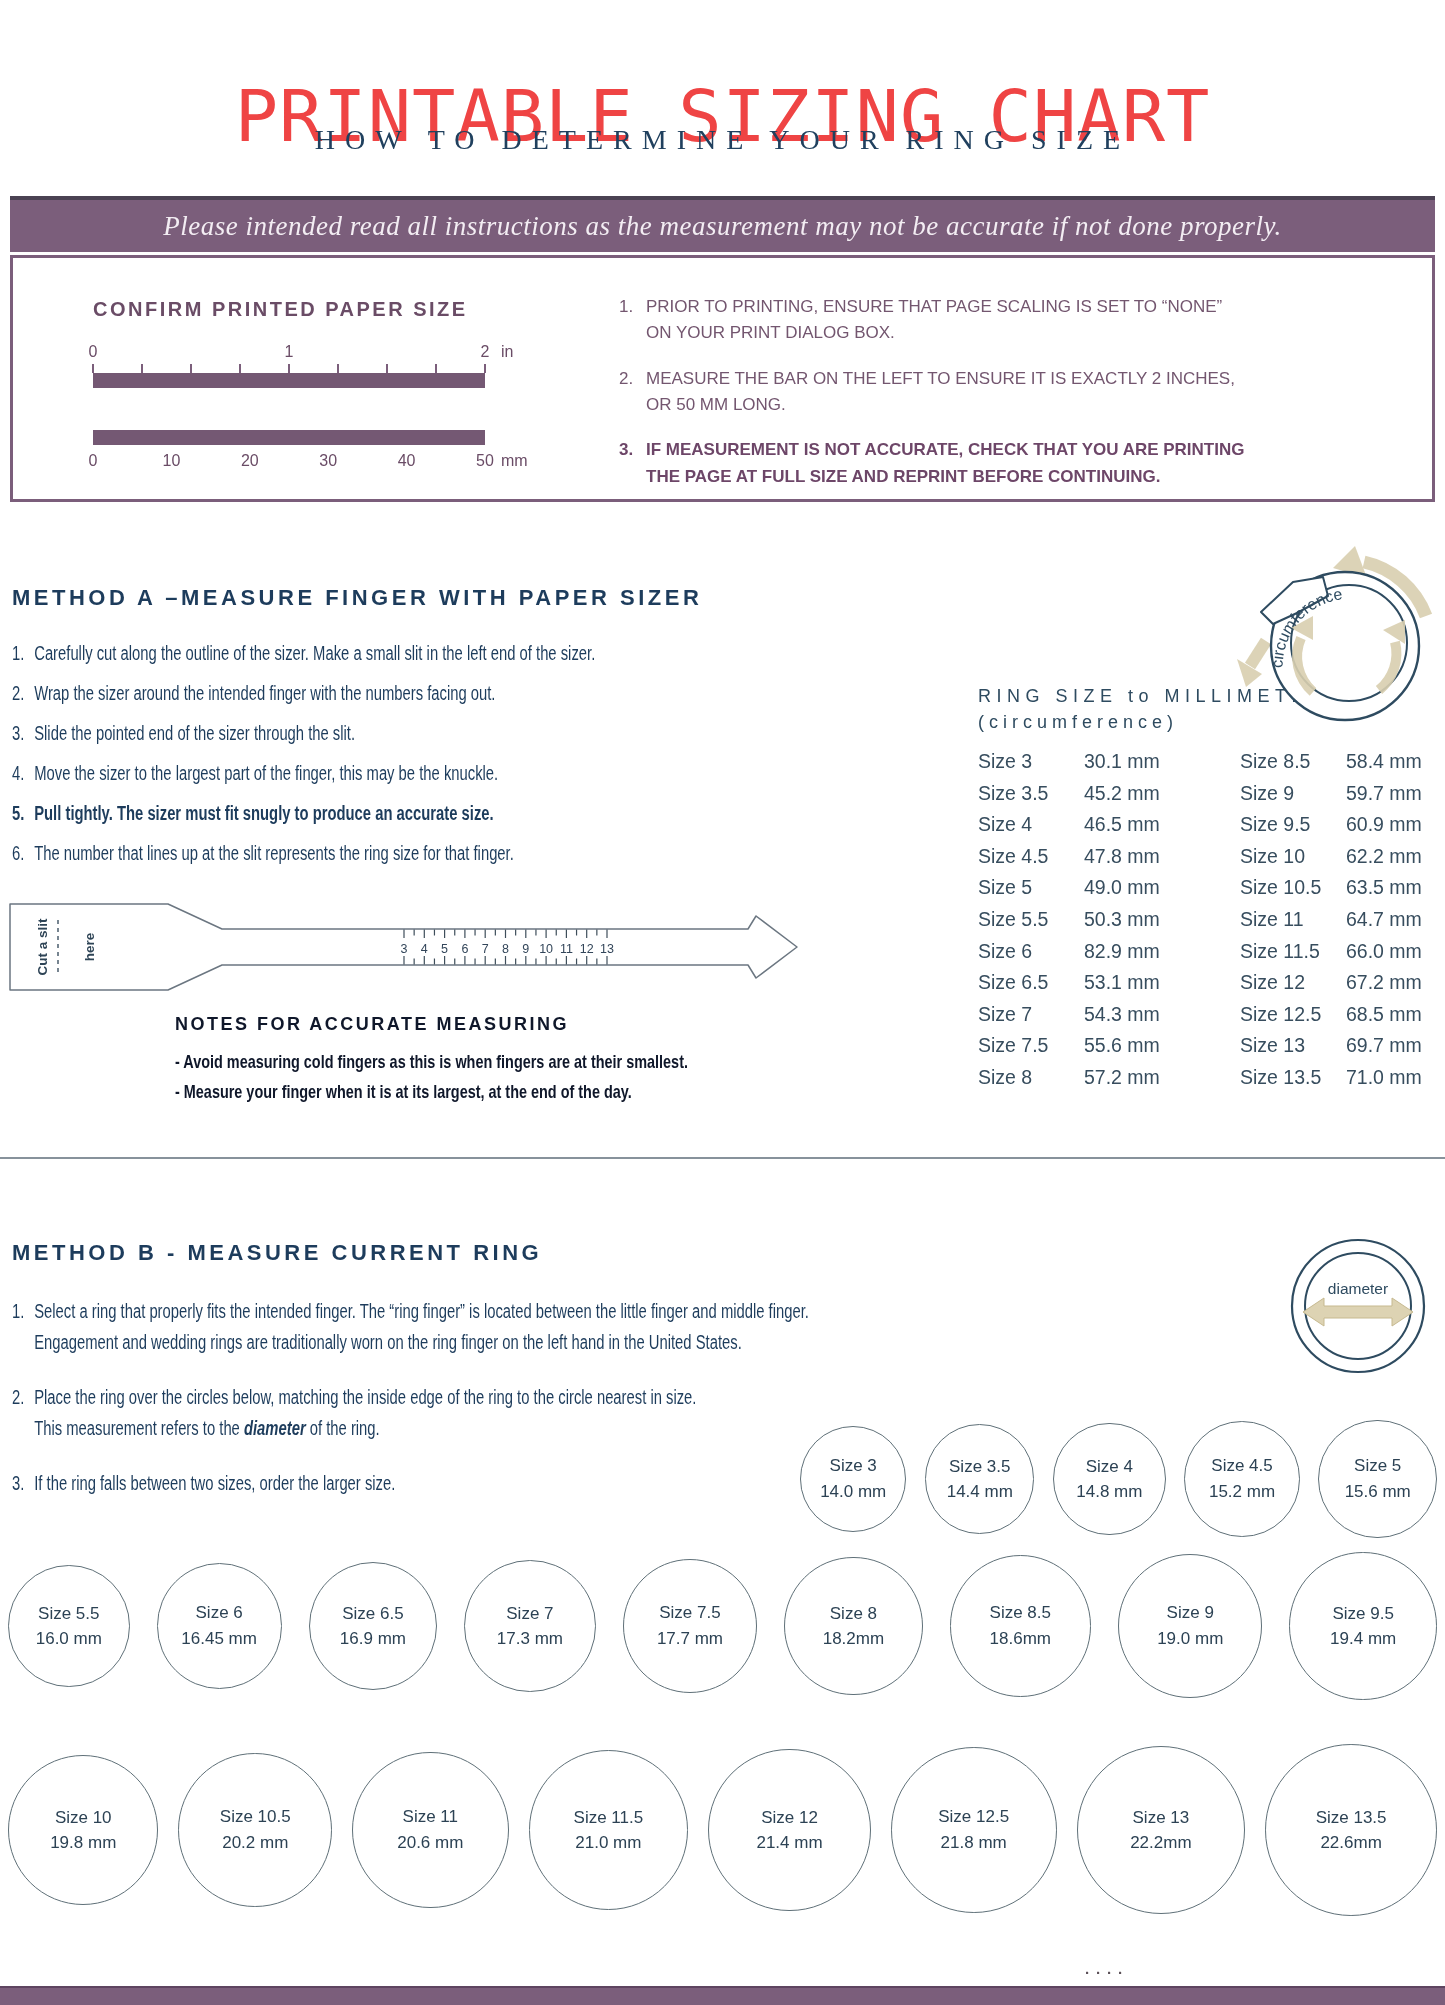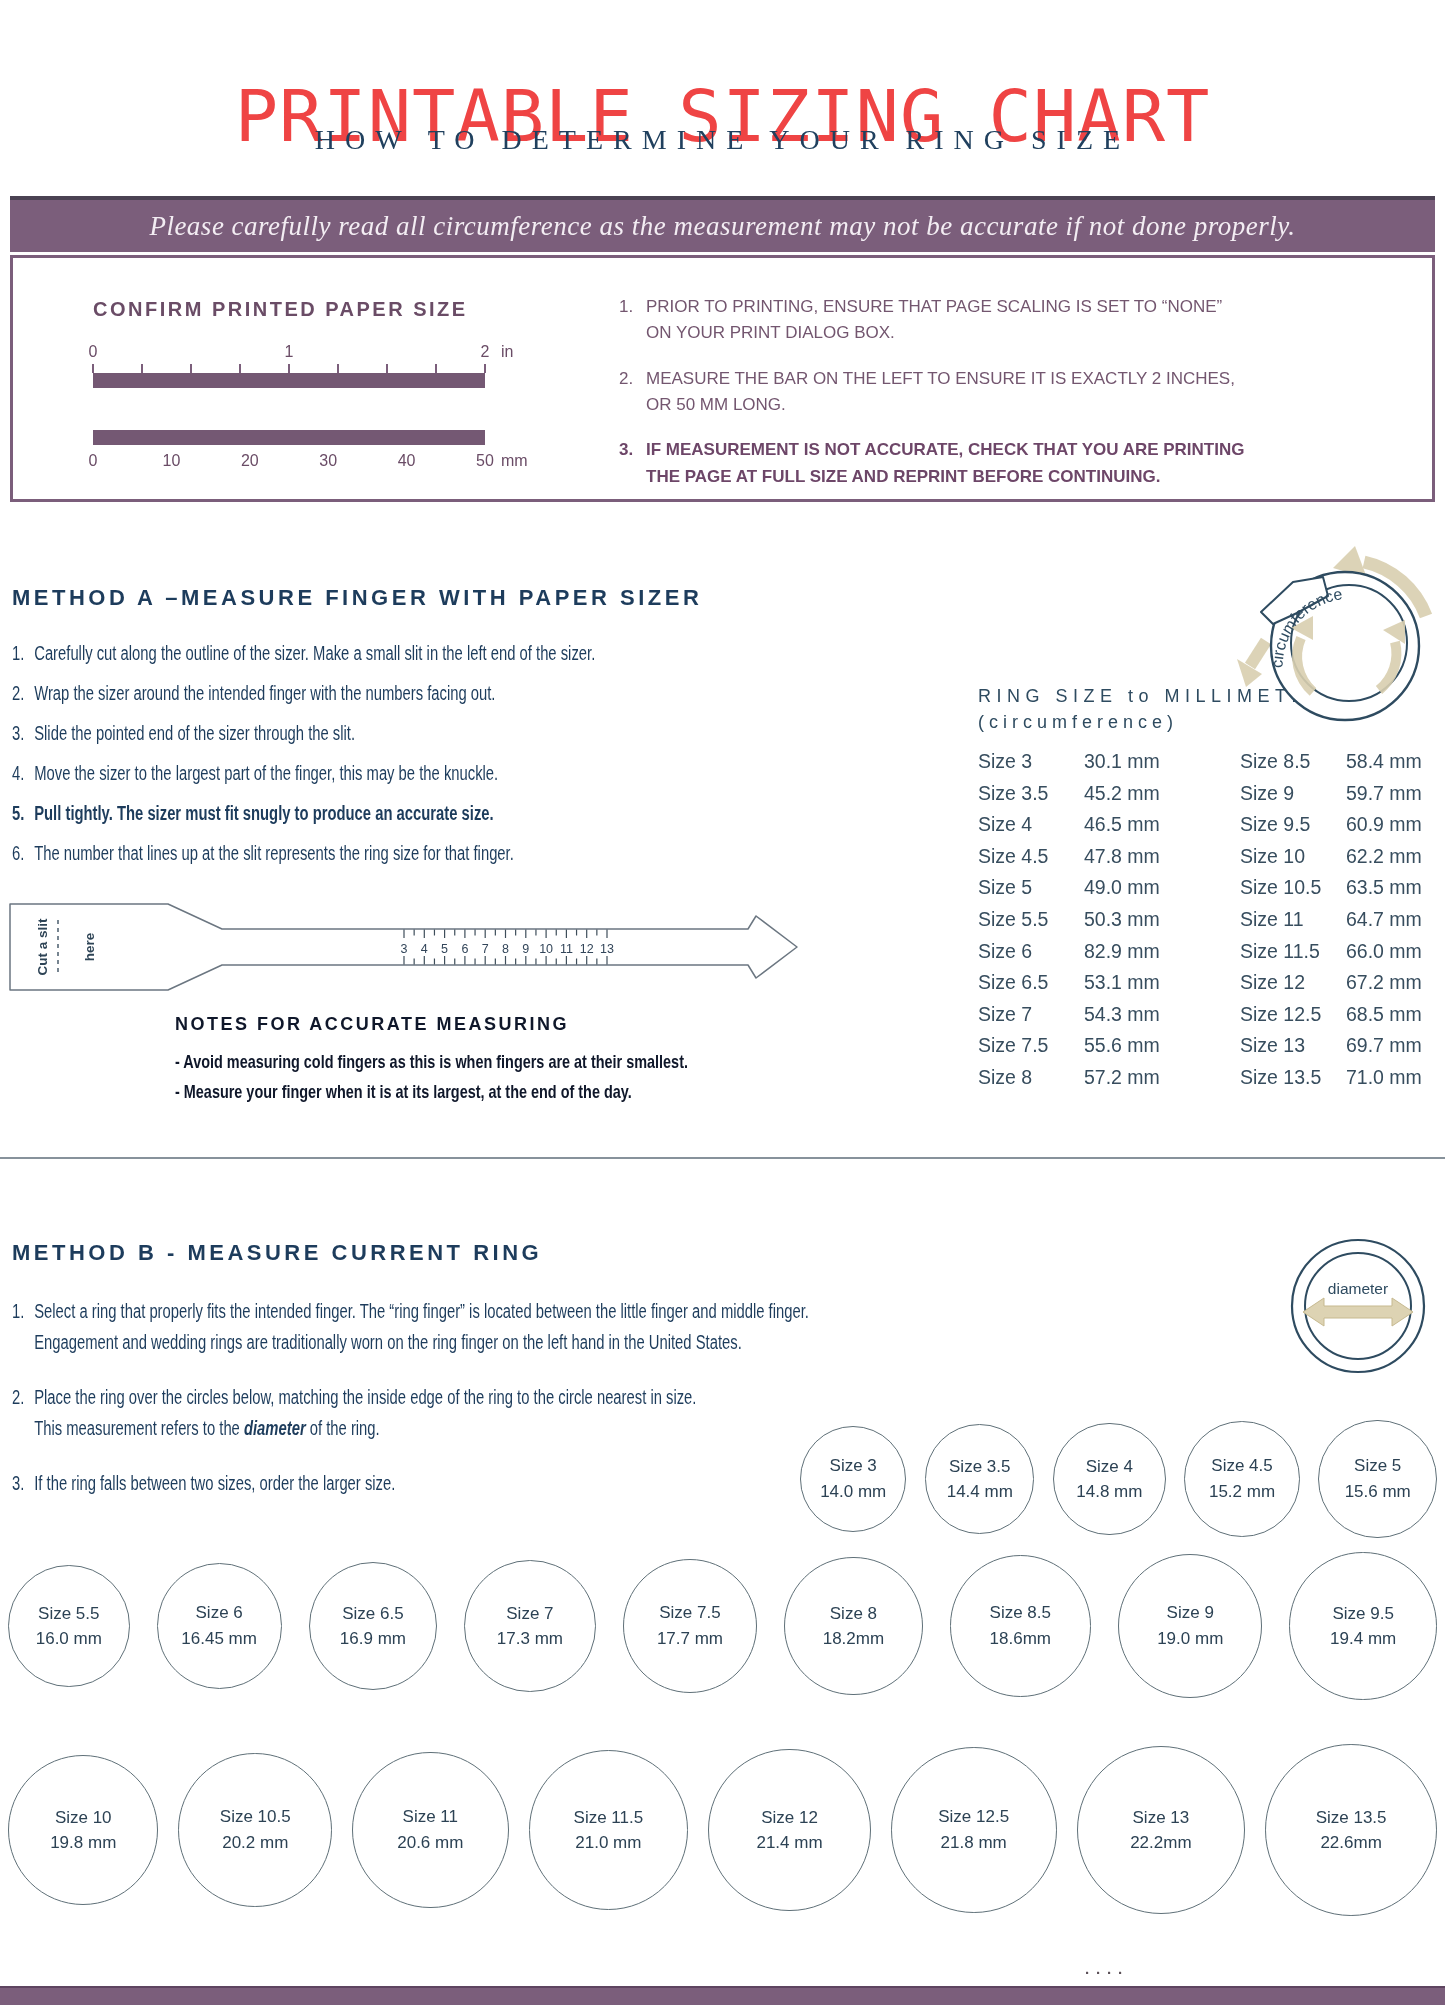--- a/index.html
+++ b/index.html
@@ -96,21 +96,21 @@
 </style>
 </head>
 <body>
 
 <div class="page">
 
   <div class="title">PRINTABLE SIZING CHART</div>
   <div class="subtitle">HOW TO DETERMINE YOUR RING SIZE</div>
 
   <div class="banner">
-    <span class="banner-text">Please carefully read all circumference as the measurement may not be accurate if not done properly.</span>
+    <span class="banner-text">Please intended read all instructions as the measurement may not be accurate if not done properly.</span>
   </div>
 
   <div class="confirm-box">
     <div class="confirm-left">
       <div class="confirm-heading">CONFIRM PRINTED PAPER SIZE</div>
       <div class="ruler ruler-in">
         <div class="rlabels" id="inch-labels">
             <span class="rlabel" style="left: 0%;">0</span>
             <span class="rlabel" style="left: 50%;">1</span>
             <span class="rlabel" style="left: 100%;">2</span>

